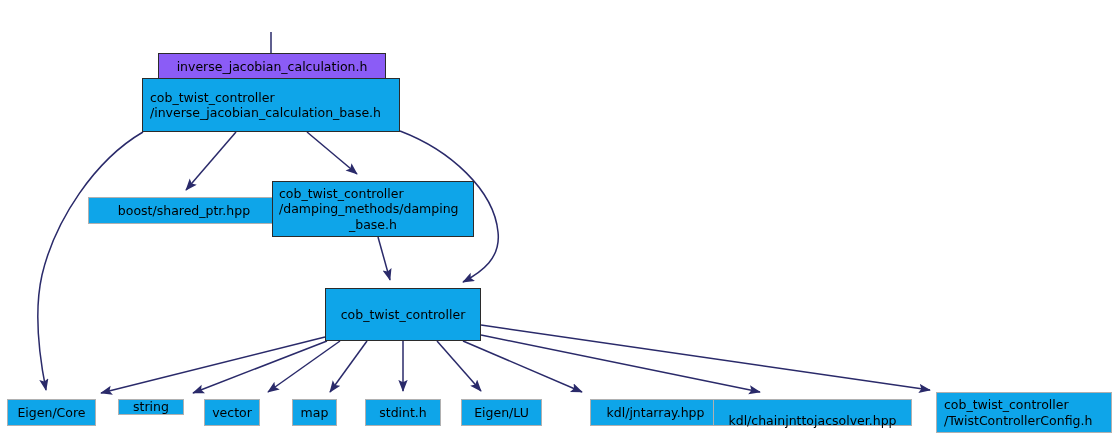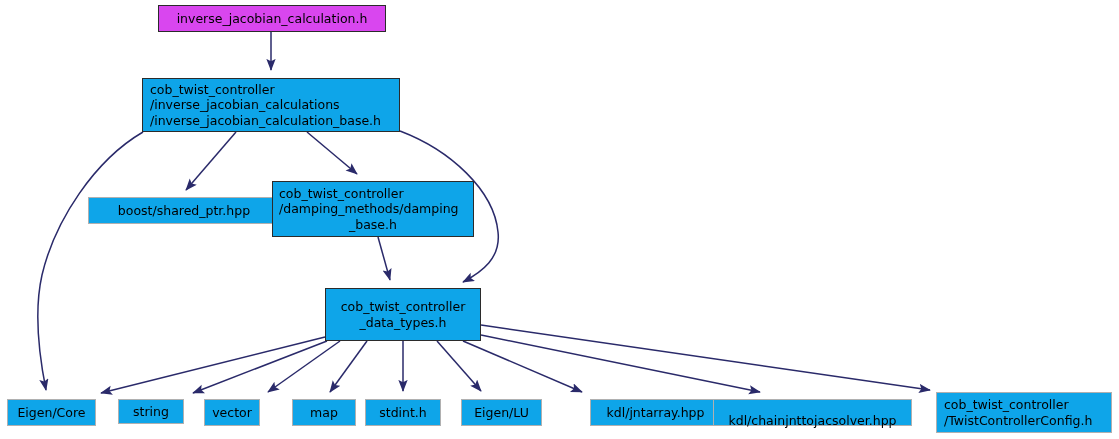--- a/index.html
+++ b/index.html
@@ -39,21 +39,22 @@
     z-index: 2;
   }
   .node.light {
     border: 1px solid #b0b0b0;
   }
   .node.dark {
     border: 1px solid #2b2b2b;
   }
   .node.root {
     border: 1px solid #2b2b2b;
-    background: #d946ef;
+    background: #8b5cf6;
+    margin-top: 48px;
   }
   .node .label {
     display: block;
   }
   .node.align-left .label {
     text-align: left;
     width: 100%;
     padding-left: 7px;
     box-sizing: border-box;
   }
@@ -116,48 +117,48 @@
 
       <path d="M 481,325 L 930,390"></path>
     </g>
   </svg>
 
   <div class="node root align-center" style="left:158px; top:5px; width:228px; height:27px;">
     <span class="label"><span style="display: block;">inverse_jacobian_calculation.h</span></span>
   </div>
 
   <div class="node dark align-left" style="left:142px; top:78px; width:258px; height:54px;">
-    <span class="label"><span style="display: block;">cob_twist_controller</span><span style="display: block;">/inverse_jacobian_calculations</span><span style="display: block;">/inverse_jacobian_calculation_base.h</span></span>
+    <span class="label"><span style="display: block;">cob_twist_controller</span><span style="display: block;">/inverse_jacobian_calculation_base.h</span></span>
   </div>
 
   <div class="node light align-center" style="left:88px; top:197px; width:192px; height:27px;">
     <span class="label"><span style="display: block;">boost/shared_ptr.hpp</span></span>
   </div>
 
   <div class="node dark align-mixed" style="left:272px; top:181px; width:202px; height:56px;">
     <span class="label"><span style="display: block;">cob_twist_controller</span><span style="display: block;">/damping_methods/damping</span><span class="centerline" style="display: block;">_base.h</span></span>
   </div>
 
   <div class="node dark align-center" style="left:325px; top:288px; width:156px; height:53px;">
-    <span class="label"><span style="display: block;">cob_twist_controller</span><span style="display: block;">_data_types.h</span></span>
+    <span class="label"><span style="display: block;">cob_twist_controller</span></span>
   </div>
 
   <div class="node light align-center" style="left:7px; top:399px; width:89px; height:27px;">
     <span class="label"><span style="display: block;">Eigen/Core</span></span>
   </div>
 
-  <div class="node light align-center" style="left:118px; top:399px; width:66px; height:25px;">
+  <div class="node light align-center" style="left:118px; top:399px; width:66px; height:16px;">
     <span class="label"><span style="display: block;">string</span></span>
   </div>
 
   <div class="node light align-center" style="left:204px; top:399px; width:56px; height:27px;">
     <span class="label"><span style="display: block;">vector</span></span>
   </div>
 
-  <div class="node light align-center" style="left:292px; top:399px; width:64px; height:27px;">
+  <div class="node light align-center" style="left:292px; top:399px; width:45px; height:27px;">
     <span class="label"><span style="display: block;">map</span></span>
   </div>
 
   <div class="node light align-center" style="left:365px; top:399px; width:76px; height:27px;">
     <span class="label"><span style="display: block;">stdint.h</span></span>
   </div>
 
   <div class="node light align-center" style="left:461px; top:399px; width:81px; height:27px;">
     <span class="label"><span style="display: block;">Eigen/LU</span></span>
   </div>

